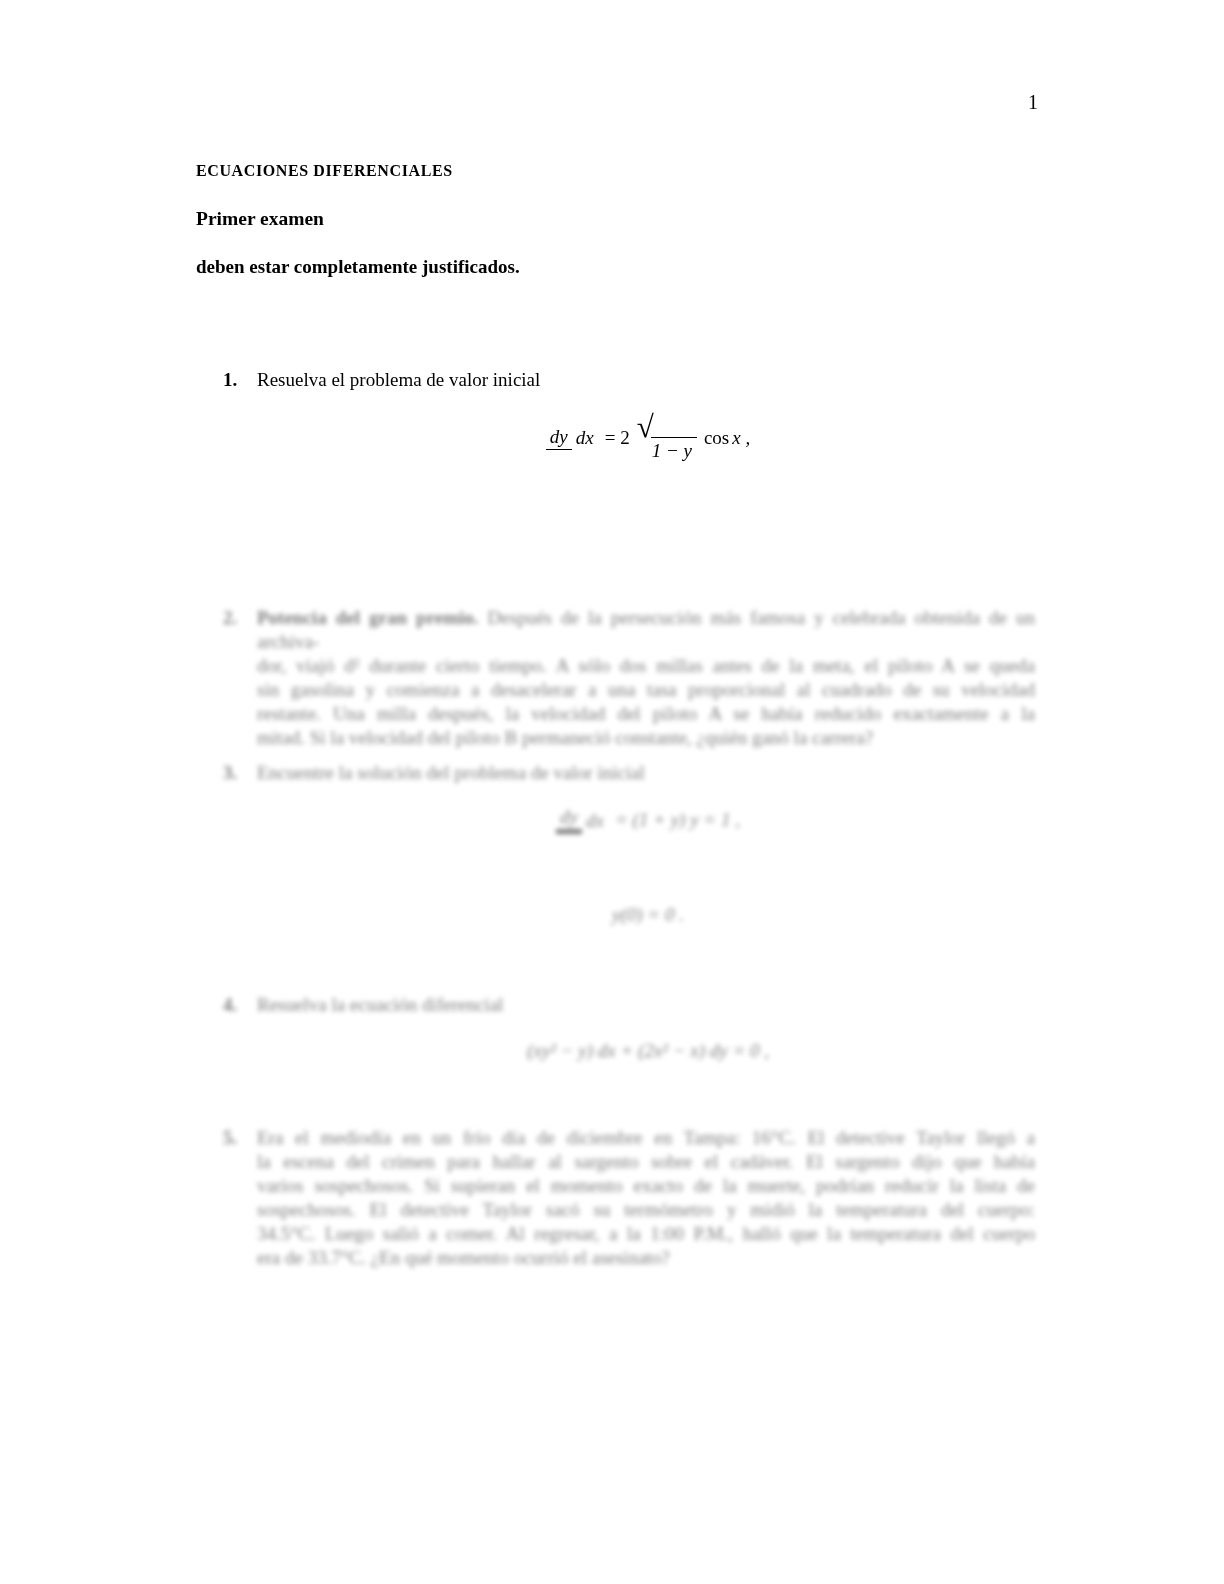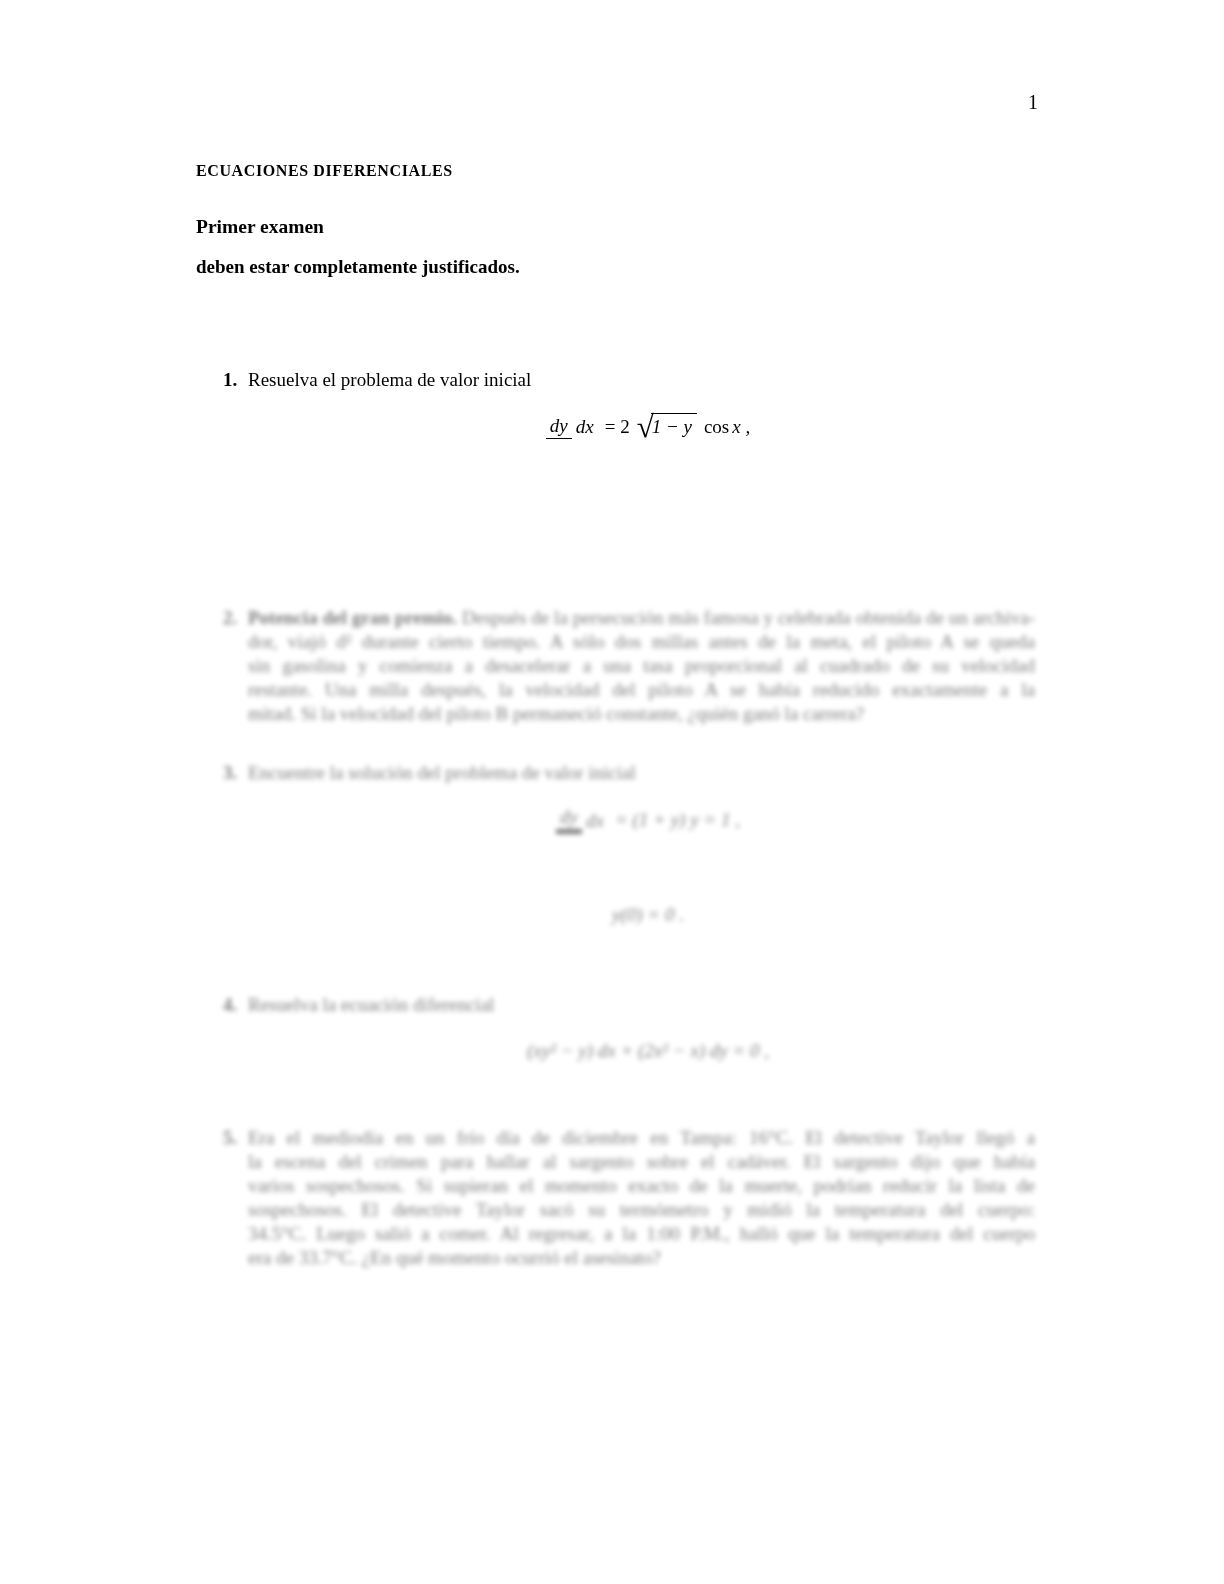--- a/index.html
+++ b/index.html
@@ -15,35 +15,35 @@
   .page-number{
     left:1028px;top:92px;
     font-size:20px;line-height:20px;
   }
   .doc-title{
     left:196px;top:159px;
     font-size:16px;font-weight:bold;letter-spacing:0.6px;
     line-height:24px;
   }
   .doc-subtitle{
-    left:196px;top:216px;
+    left:196px;top:208px;
     font-size:19.5px;font-weight:bold;line-height:22px;
   }
   .instructions{
     left:196px;top:254px;width:838px;
     font-size:19px;font-weight:bold;line-height:26px;
   }
   .jline{text-align:justify;text-align-last:justify;}
   .lline{text-align:left;}
   .problem{
     left:223px;width:812px;
     font-size:19px;line-height:24px;
   }
   .pnum{position:absolute;left:0;top:0;font-weight:bold;}
-  .pbody{margin-left:25px;}
+  .pbody{margin-left:34px;}
   .equation{
     left:228px;width:840px;
     text-align:center;
     font-size:19px;
   }
   .eqrow{display:inline-flex;align-items:center;gap:7px;}
   .math{font-style:italic;}
   .roman{font-style:normal;}
   .frac{
     display:inline-flex;flex-direction:row;align-items:center;
@@ -51,20 +51,21 @@
   }
   .frac .num{border-bottom:1.5px solid #000;padding:0 4px 1px 4px;line-height:22px;}
   .frac .den{padding:1px 4px 0 4px;line-height:22px;}
   .frac-dark .num{border-bottom:5px solid #000;}
   .sqrt{display:inline-flex;align-items:flex-start;}
   .radsign{font-size:31px;line-height:27px;font-style:normal;}
   .radicand{
     border-top:1.6px solid #000;
     line-height:23px;padding:1px 5px 0 1px;margin-left:-3px;
     font-style:italic;
+    margin-top:24px;
   }
   .redacted{filter:blur(2.6px);opacity:0.52;}
   .redacted .pnum{font-weight:bold;}
   .bold-intro{font-weight:bold;}
 </style>
 </head>
 <body>
 
 <div class="page">
 

